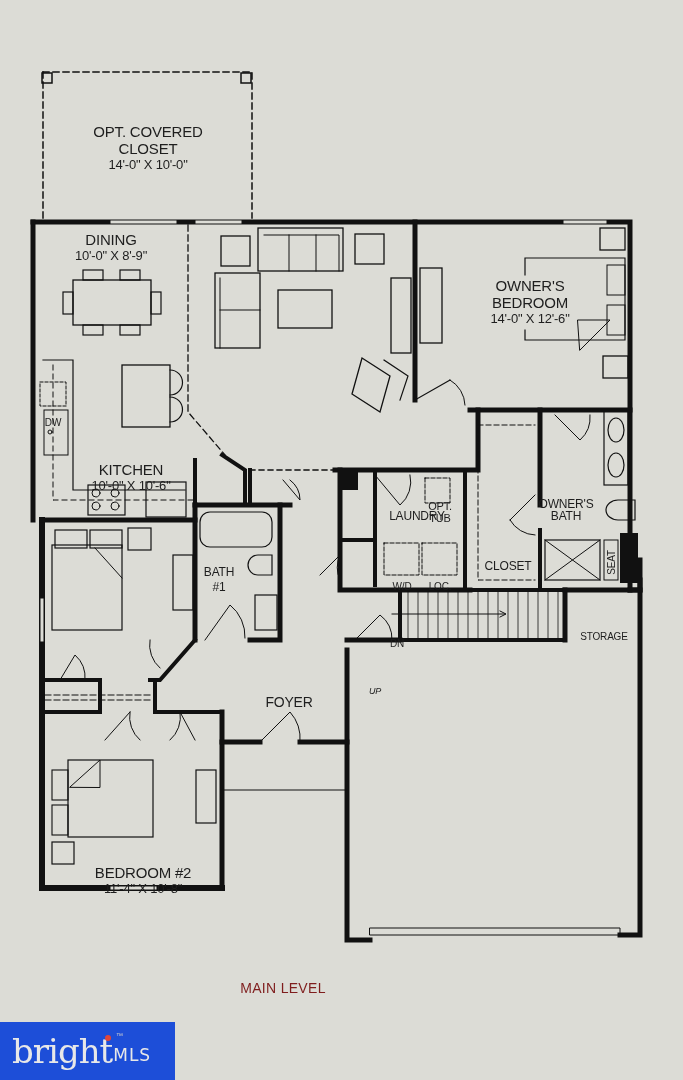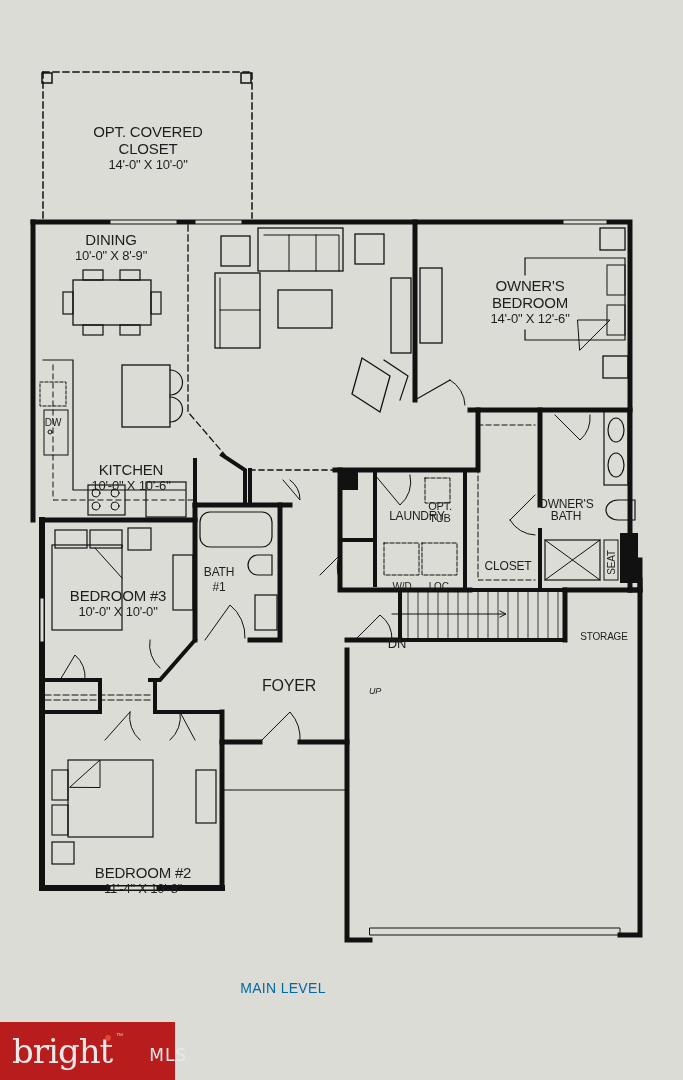--- a/index.html
+++ b/index.html
@@ -13,24 +13,24 @@
   svg { position: absolute; left: 0; top: 0; }
   .lbl {
     position: absolute; color: #1e1e1e; text-align: center;
     font-size: 15px; line-height: 17px; letter-spacing: -0.2px;
     white-space: nowrap; transform: translateX(-50%);
   }
   .dim { font-size: 13px; line-height: 15px; }
   .small { font-size: 11px; line-height: 12px; }
   .tiny { font-size: 10px; line-height: 11px; margin-top: 29px; }
   .seat { transform: translateX(-50%) rotate(-90deg); font-size: 10px; }
-  #main-level { position:absolute; left:283px; top:980px; font-size:14px; color:#0369a1; transform:translateX(-50%); letter-spacing:0.3px; }
+  #main-level { position:absolute; left:283px; top:980px; font-size:14px; color:#7f1d1d; transform:translateX(-50%); letter-spacing:0.3px; }
   #logo {
     position:absolute; left:0; top:1022px; width:175px; height:58px;
-    background:#b91c1c; display:flex; align-items:center; padding-left:12px; box-sizing:border-box;gap:36px;
+    background:#1d4ed8; display:flex; align-items:center; padding-left:12px; box-sizing:border-box;
   }
   #logo .bright { font-family:"DejaVu Serif", serif; color:#e8e8e8; font-size:34px; letter-spacing:-1px; }
   #logo .mls { font-family:"DejaVu Sans", sans-serif; color:#e8e8e8; font-size:17px; margin-left:1px; margin-top:8px; letter-spacing:1px; }
   #logo .dot { position:absolute; left:105px; top:1px; width:6px; height:6px; background:#e0463a; border-radius:50%; }
   #logo .tm { position:absolute; left:116px; top:-3px; color:#ccc; font-size:7px; }
 </style>
 </head>
 <body>
 
 <div id="stage">
@@ -226,45 +226,41 @@
     <div>TUB</div>
   </div>
 
   <div class="lbl small" style="left:508px;top:560px;font-size:12px;">CLOSET</div>
 
   <div class="lbl small" style="left:566px;top:498px;font-size:12px;">
     <div>OWNER'S</div>
     <div>BATH</div>
   </div>
 
-  <div class="lbl" style="left:118px;top:587px;">
-    <div>BEDROOM #3</div>
-    <div class="dim">10'-0" X 10'-0"</div>
-  </div>
 
   <div class="lbl small" style="left:219px;top:565px;font-size:12px;line-height:15px;">
     <div>BATH</div>
     <div>#1</div>
   </div>
 
-  <div class="lbl small" style="left:289px;top:680px;font-size:16px;">FOYER</div>
+  <div class="lbl small" style="left:289px;top:696px;font-size:14px;">FOYER</div>
 
   <div class="lbl tiny" style="left:604px;top:602px;">STORAGE</div>
 
 
   <div class="lbl" style="left:143px;top:844px;margin-top:20px;">
     <div>BEDROOM #2</div>
     <div class="dim">11'-4" X 10'-8"</div>
   </div>
 
   <div class="lbl tiny" style="left:53px;top:388px;">DW</div>
   <div class="lbl tiny" style="left:402px;top:552px;">W/D</div>
   <div class="lbl tiny" style="left:440px;top:552px;">LOC.</div>
   <div class="lbl seat" style="left:611px;top:554px;">SEAT</div>
-  <div class="lbl tiny" style="left:397px;top:609px;font-size:13px;">DN</div>
+  <div class="lbl tiny" style="left:397px;top:609px;font-size:10px;">DN</div>
   <div class="lbl tiny" style="left:375px;top:657px;font-size:9px;font-style:italic;">UP</div>
 
   <div id="main-level">MAIN LEVEL</div>
 
   <div id="logo">
     <span class="bright">bright</span>
     <span class="mls">MLS</span>
     <span class="dot" style="top:13px;"></span>
     <span class="tm" style="top:10px;">™</span>
   </div>

